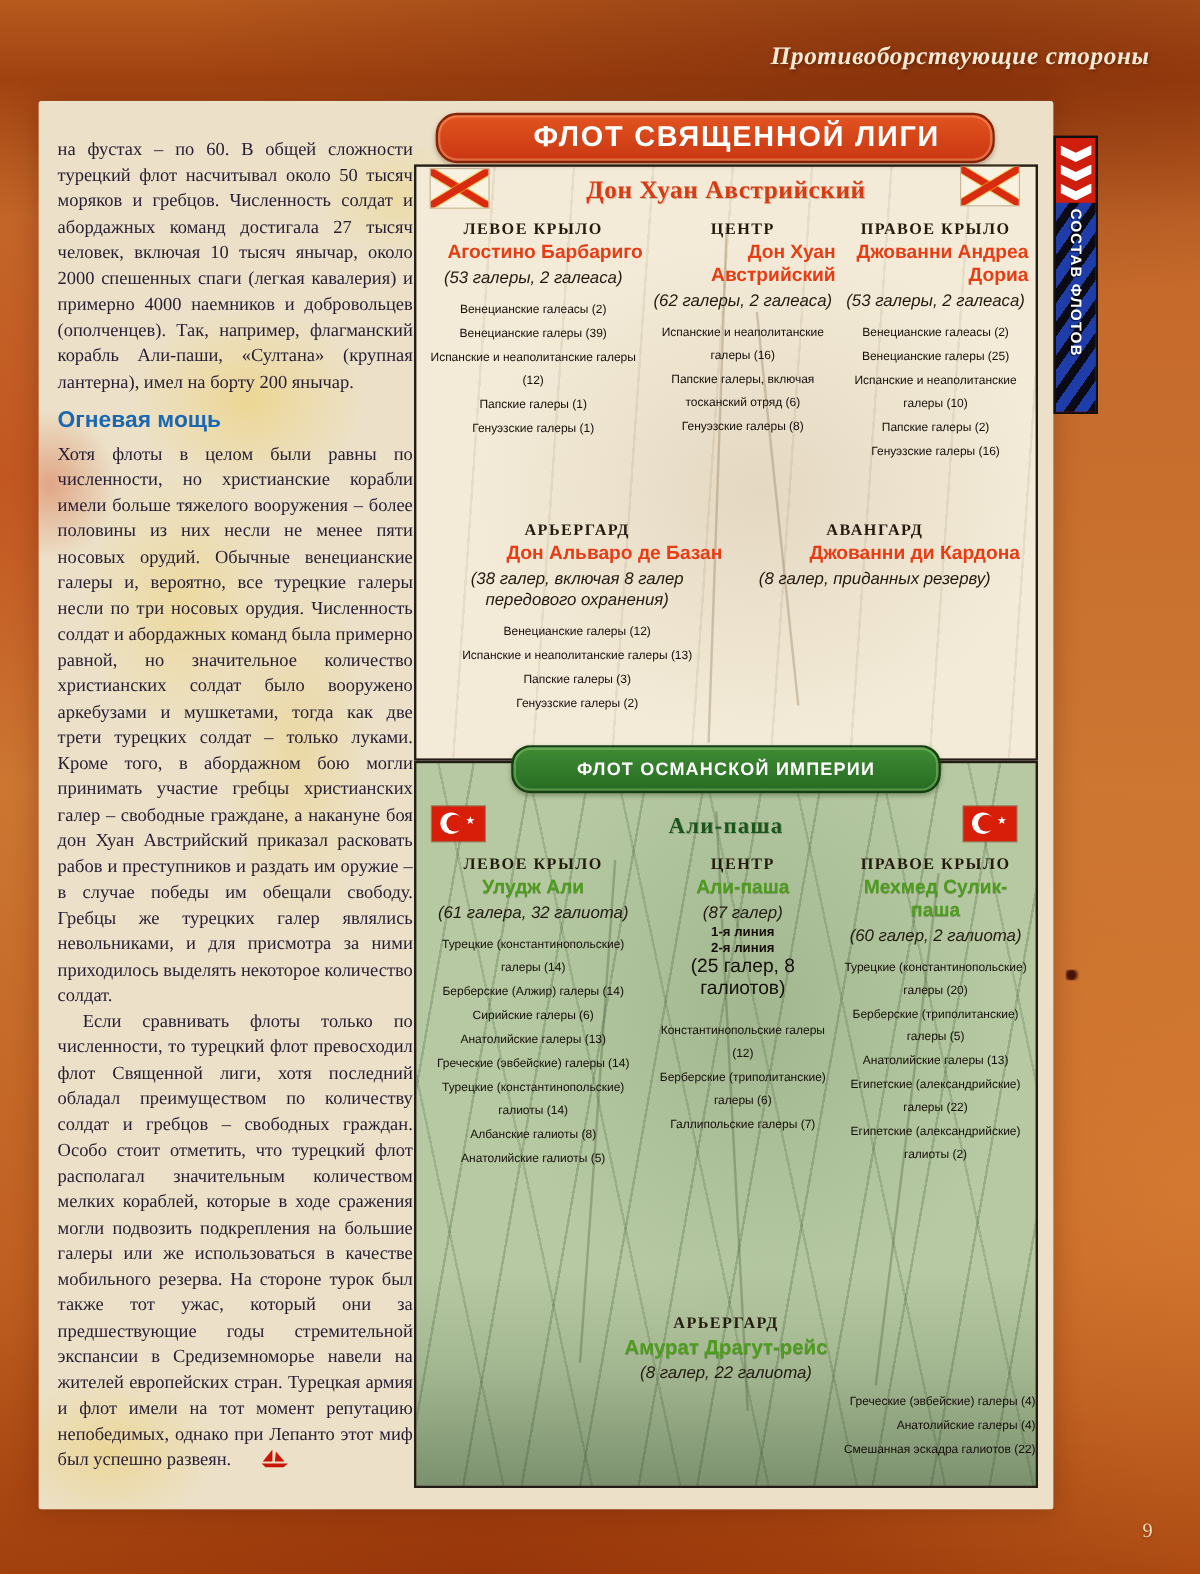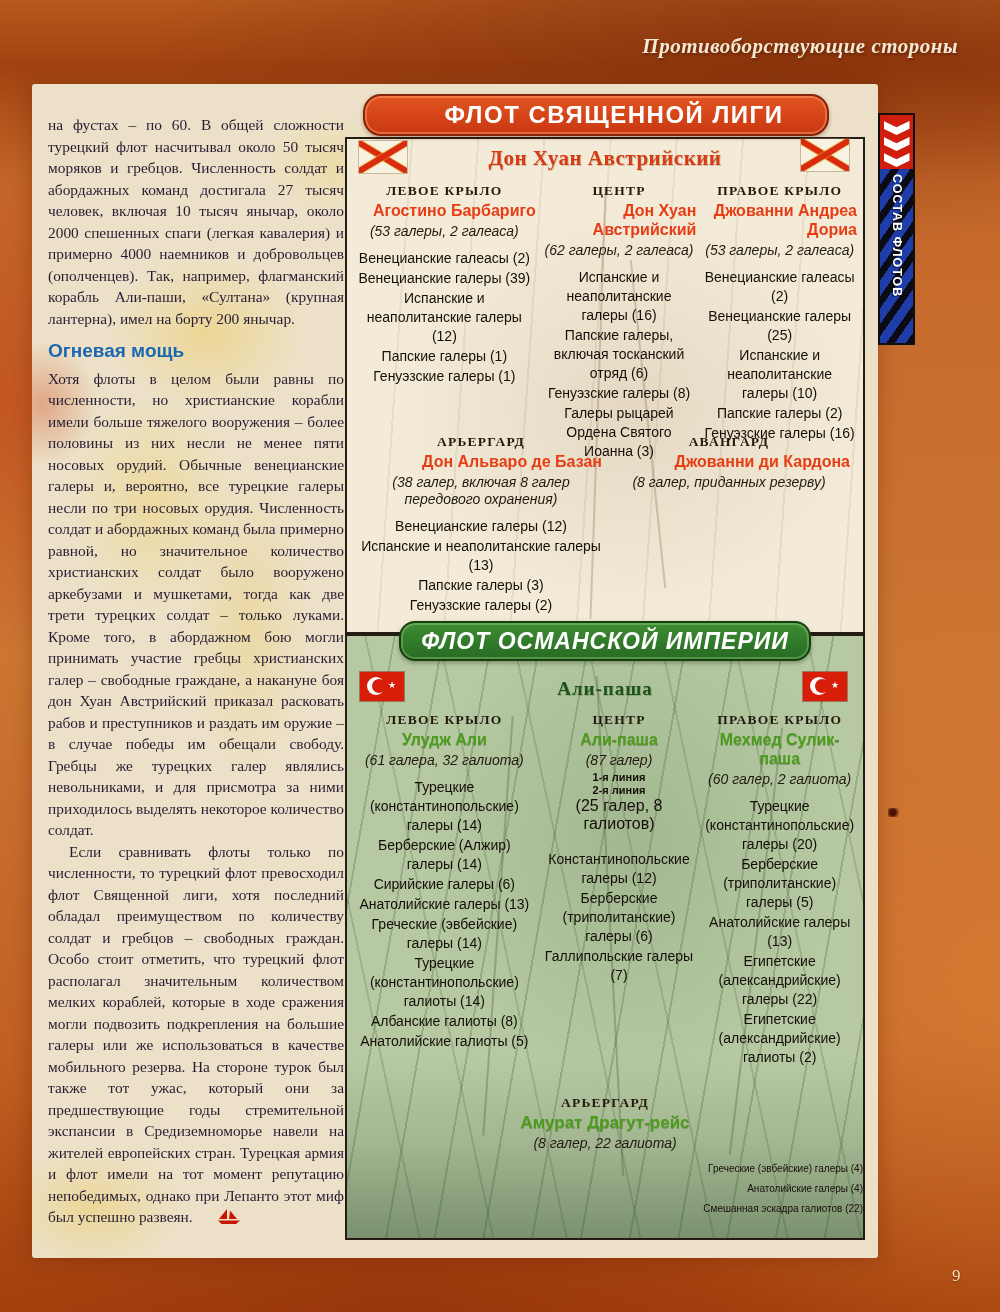--- a/index.html
+++ b/index.html
@@ -46,38 +46,38 @@
       linear-gradient(to top, rgba(42,66,38,.42) 0%, rgba(42,66,38,.14) 16%, transparent 30%),
       repeating-linear-gradient(100deg, transparent 0 46px, rgba(58,88,52,.25) 46px 48px),
       repeating-linear-gradient(78deg, transparent 0 70px, rgba(58,88,52,.20) 70px 72px),
       radial-gradient(300px 360px at 55% 35%, rgba(70,100,60,.18), transparent 70%),
       #b6c9a2;}
   .box-pill{position:absolute;display:flex;align-items:center;justify-content:center;
     font-family:"Liberation Sans",sans-serif;font-weight:bold;color:#fff;box-sizing:border-box;white-space:nowrap;}
   .hl-pill{left:16px;width:466px;top:-45px;height:42px;border-radius:18px;font-size:24px;letter-spacing:1.5px;
     background:linear-gradient(180deg,#e25420,#c93712);border:2px solid #86240a;
     box-shadow:inset 0 0 0 2px rgba(255,160,110,.5), 0 2px 4px rgba(80,30,0,.35);padding-left:36px;}
-  .ot-pill{left:50%;transform:translateX(-50%);width:412px;top:-15px;height:40px;border-radius:16px;
-    font-size:23px;letter-spacing:1px;
+  .ot-pill{left:50%;transform:translateX(-50%);width:358px;top:-15px;height:40px;border-radius:16px;
+    font-size:15px;letter-spacing:1px;
     background:linear-gradient(180deg,#3e8c33,#276b23);border:2px solid #143f10;
-    box-shadow:inset 0 0 0 2px rgba(170,220,140,.35), 0 2px 4px rgba(40,60,20,.4);font-style:italic;}
+    box-shadow:inset 0 0 0 2px rgba(170,220,140,.35), 0 2px 4px rgba(40,60,20,.4);}
   .main-cmd{position:absolute;left:0;right:0;text-align:center;font-weight:bold;font-family:"Liberation Serif",serif;}
   .hl-main-cmd{top:7px;font-size:21px;color:#d63c14;text-shadow:1px 1px 0 rgba(120,60,20,.25);letter-spacing:.5px;}
   .ot-main-cmd{top:42px;font-size:19px;color:#1c551c;letter-spacing:1px;text-shadow:1px 1px 0 rgba(30,60,20,.2);}
   .wings{position:absolute;left:3px;right:3px;display:flex;}
   .hl .wings{top:44px;}
   .ot .wings{top:76px;}
   .wing{text-align:center;padding:0 3px;box-sizing:border-box;}
   .w-left{width:37%}.w-mid{width:31.5%}.w-right{width:31.5%}
   .role{font-family:"Liberation Serif",serif;font-weight:bold;font-size:13.5px;letter-spacing:1.2px;color:#241a0e;}
   .cmdr{font-family:"Liberation Sans",sans-serif;font-weight:bold;font-size:16px;line-height:19px;margin-top:2px;}
   .hl-c{color:#e63d15;text-align:right;}
   .ot-c{color:#4d9c1d;text-shadow:0 1px 0 rgba(20,40,10,.25);}
   .strength{font-family:"Liberation Sans",sans-serif;font-style:italic;font-size:14px;line-height:17px;margin:3px 0 9px;color:#221a0f;}
-  .units{font-family:"Liberation Sans",sans-serif;font-size:14px;line-height:19px;color:#150f08;}
+  .units{font-family:"Liberation Sans",sans-serif;font-size:10px;line-height:19px;color:#150f08;}
   .unit-line{margin-bottom:1px;}
   .subhead{font-family:"Liberation Sans",sans-serif;font-weight:bold;font-size:11px;margin:1px 0;color:#150f08;}
   .subnote{font-family:"Liberation Sans",sans-serif;font-size:16px;line-height:18px;color:#150f08;margin-bottom:17px;}
   .rear-row{position:absolute;top:295px;left:10px;right:10px;display:flex;}
   .rear-row .wing{width:50%;}
   .ot-rear{position:absolute;top:459px;left:0;right:0;text-align:center;}
   .ot-rear .units{font-size:10px;text-align:right;}
   
   .flag-bg{position:absolute;width:48px;height:32px;background:#f7f2e2;overflow:hidden;
     box-shadow:0 0 0 1px rgba(150,120,80,.45);}
@@ -152,21 +152,20 @@
         </div>
     </div>
     <div class="wing w-mid">
       <div class="role">ЦЕНТР</div>
       <div class="cmdr hl-c">Дон Хуан Австрийский</div>
       <div class="strength">(62 галеры, 2 галеаса)</div>
       <div class="units">
           <div class="unit-line">Испанские и неаполитанские галеры (16)</div>
           <div class="unit-line">Папские галеры, включая тосканский отряд (6)</div>
           <div class="unit-line">Генуэзские галеры (8)</div>
-          <div class="unit-line">Галеры рыцарей Ордена Святого Иоанна (3)</div>
         </div>
     </div>
     <div class="wing w-right">
       <div class="role">ПРАВОЕ КРЫЛО</div>
       <div class="cmdr hl-c">Джованни Андреа Дориа</div>
       <div class="strength">(53 галеры, 2 галеаса)</div>
       <div class="units">
           <div class="unit-line">Венецианские галеасы (2)</div>
           <div class="unit-line">Венецианские галеры (25)</div>
           <div class="unit-line">Испанские и неаполитанские галеры (10)</div>

